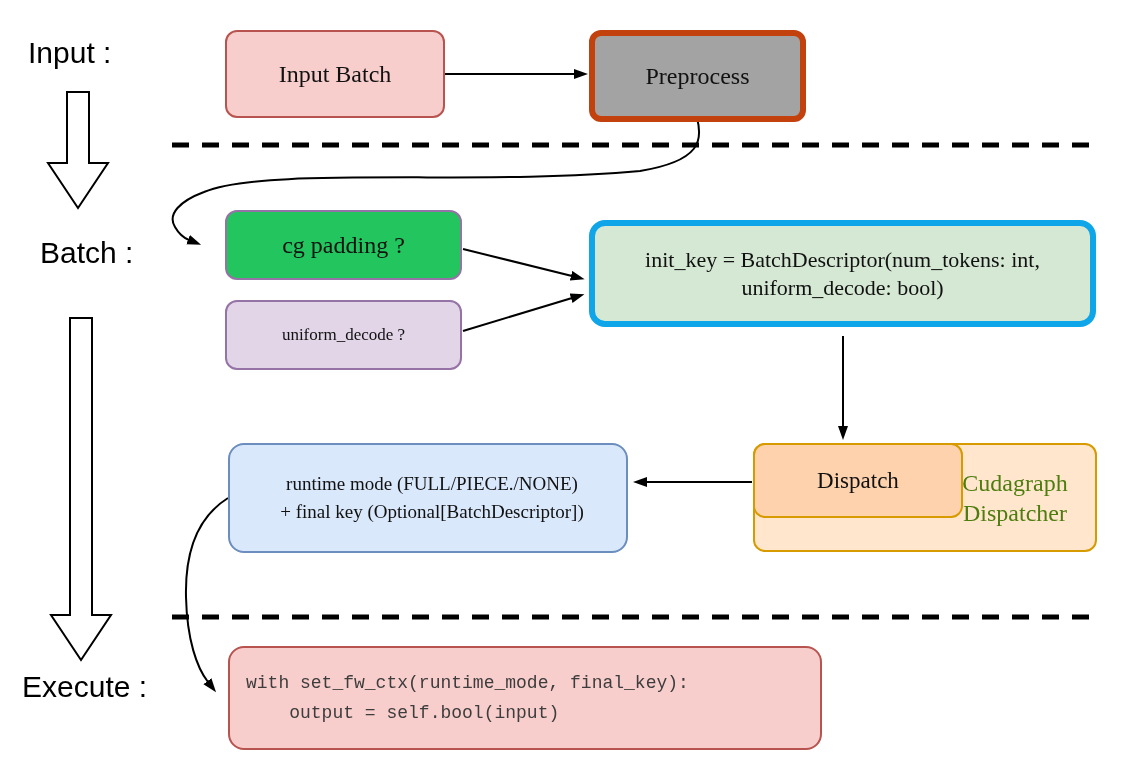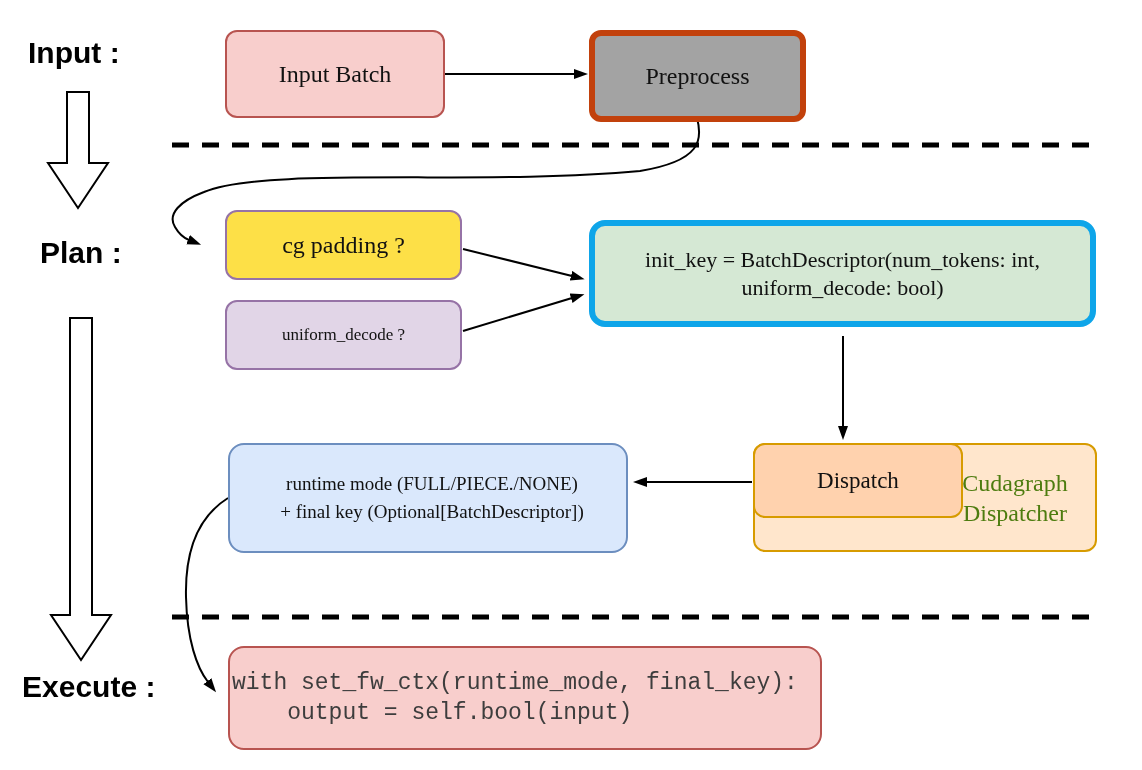--- a/index.html
+++ b/index.html
@@ -1,54 +1,54 @@
 <!DOCTYPE html>
 <html><head>
 <meta charset="utf-8">
 <style>
   html,body{margin:0;padding:0;background:#ffffff;}
   .canvas{position:relative;width:1142px;height:770px;background:#ffffff;overflow:hidden;
           font-family:"Liberation Sans",sans-serif;}
   .layer{position:absolute;left:0;top:0;width:1142px;height:770px;}
 
-  .stage{position:absolute;font-family:"Liberation Sans",sans-serif;font-weight:bold;
+  .stage{position:absolute;font-family:"Liberation Sans",sans-serif;font-weight:normal;
          font-size:30px;color:#000;white-space:nowrap;}
   .s-input{left:28px;top:36px;}
   .s-plan{left:40px;top:236px;}
   .s-execute{left:22px;top:670px;}
 
   .node{position:absolute;box-sizing:border-box;display:flex;flex-direction:column;
         justify-content:center;text-align:center;color:#111;
         font-family:Liberation Serif, serif;}
   .node div{white-space:nowrap;}
 
   .n-input-batch{left:225px;top:30px;width:220px;height:88px;background:#f8cecc;
         border:2px solid #b85450;border-radius:12px;font-size:24px;}
   .n-preprocess{left:589px;top:30px;width:217px;height:92px;background:#a3a3a3;
         border:6px solid #c2410c;border-radius:12px;font-size:24px;}
-  .n-cg{left:225px;top:210px;width:237px;height:70px;background:#fde047;
+  .n-cg{left:225px;top:210px;width:237px;height:70px;background:#22c55e;
         border:2px solid #9673a6;border-radius:12px;font-size:24px;}
   .n-ud{left:225px;top:300px;width:237px;height:70px;background:#e1d5e7;
         border:2px solid #9673a6;border-radius:12px;font-size:17px;}
   .n-green{left:589px;top:220px;width:507px;height:107px;background:#d5e8d4;
         border:6px solid #0ea5e9;border-radius:16px;font-size:22px;line-height:28px;}
   .n-cud{left:753px;top:443px;width:344px;height:109px;background:#ffe6cc;
         border:2px solid #d79b00;border-radius:12px;}
   .cud-text{position:absolute;left:180px;right:0;top:0;bottom:0;display:flex;
         flex-direction:column;align-items:center;justify-content:center;
         font-size:24px;line-height:30px;color:#4d7c0f;}
   .n-dispatch{left:753px;top:443px;width:210px;height:75px;background:#ffd2ae;
         border:2px solid #d79b00;border-radius:12px;font-size:23px;}
   .n-blue{left:228px;top:443px;width:400px;height:110px;background:#dae8fc;
         border:2px solid #6c8ebf;border-radius:16px;font-size:19px;line-height:28px;padding-left:8px;}
   .n-code{left:228px;top:646px;width:594px;height:104px;background:#f8cecc;
         border:2px solid #b85450;border-radius:16px;
-        font-family:"Liberation Mono","DejaVu Sans Mono",monospace;font-size:23px;
+        font-family:"Liberation Mono","DejaVu Sans Mono",monospace;font-size:18px;
         line-height:30px;color:#3d3d3d;align-items:flex-start;text-align:left;
-        padding-left:2px;}
+        padding-left:16px;}
   .n-code div{white-space:pre;}
 </style>
 </head>
 <body>
 
 <div class="canvas">
 
   <svg class="layer" width="1142" height="770" viewBox="0 0 1142 770">
     <defs>
       <marker id="ah" markerWidth="16" markerHeight="12" refX="1" refY="5" orient="auto" markerUnits="userSpaceOnUse">
@@ -67,21 +67,21 @@
     <line x1="463" y1="331" x2="572" y2="298" stroke="#000" stroke-width="2" marker-end="url(#ah)"></line>
     <line x1="843" y1="336" x2="843" y2="427" stroke="#000" stroke-width="2" marker-end="url(#ah)"></line>
     <line x1="752" y1="482" x2="646" y2="482" stroke="#000" stroke-width="2" marker-end="url(#ah)"></line>
 
     <path d="M697,118 C703,140 701,161 640,171 C478,186 266,166 204,192
              C180,201 167,214 175,227 C179,234 184,238 189,240" fill="none" stroke="#000" stroke-width="2" marker-end="url(#ah)"></path>
     <path d="M228,498 C196,518 185,555 186,597 C187,640 197,668 208,682" fill="none" stroke="#000" stroke-width="2" marker-end="url(#ah)"></path>
   </svg>
 
   <div class="stage s-input">Input :</div>
-  <div class="stage s-plan">Plan :</div>
+  <div class="stage s-plan">Batch :</div>
   <div class="stage s-execute">Execute :</div>
 
   <div class="node n-input-batch">
     <div>Input Batch</div>
   </div>
 
   <div class="node n-preprocess">
     <div>Preprocess</div>
   </div>
 

